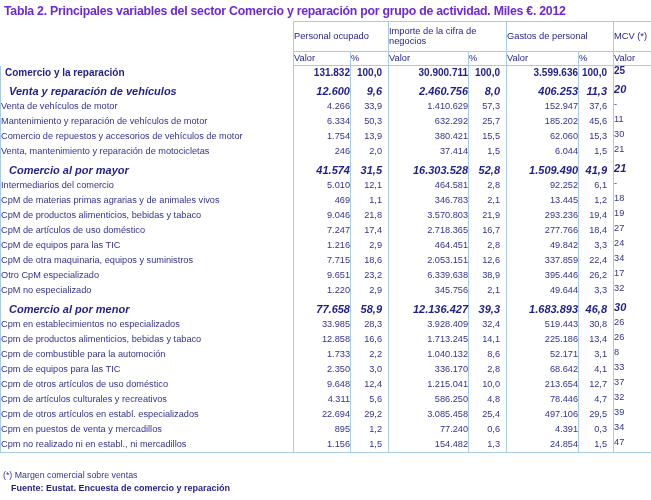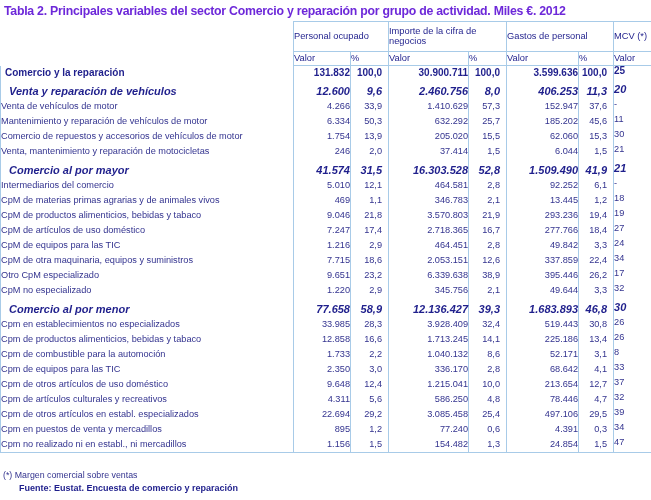--- a/index.html
+++ b/index.html
@@ -125,21 +125,21 @@
     position: absolute;
     left: 3px;
     top: 470px;
     font-size: 8.8px;
     color: #33338f;
     white-space: nowrap;
     text-align: center;
   }
   .source {
     position: absolute;
-    left: 19px;
+    left: 11px;
     top: 483px;
     font-size: 9px;
     font-weight: bold;
     color: #1f1f8c;
     white-space: nowrap;
   }
 </style>
 </head>
 <body>
 
@@ -225,21 +225,21 @@
           <td class="num">632.292</td>
           <td class="num pct">25,7</td>
           <td class="num">185.202</td>
           <td class="num pct">45,6</td>
           <td class="mcv">11</td>
         </tr>
         <tr class="r-item">
           <td class="lbl">Comercio de repuestos y accesorios de vehículos de motor</td>
           <td class="num sepleft">1.754</td>
           <td class="num pct">13,9</td>
-          <td class="num">205.020</td>
+          <td class="num">380.421</td>
           <td class="num pct">15,5</td>
           <td class="num">62.060</td>
           <td class="num pct">15,3</td>
           <td class="mcv">30</td>
         </tr>
         <tr class="r-item">
           <td class="lbl">Venta, mantenimiento y reparación de motocicletas</td>
           <td class="num sepleft">246</td>
           <td class="num pct">2,0</td>
           <td class="num">37.414</td>

